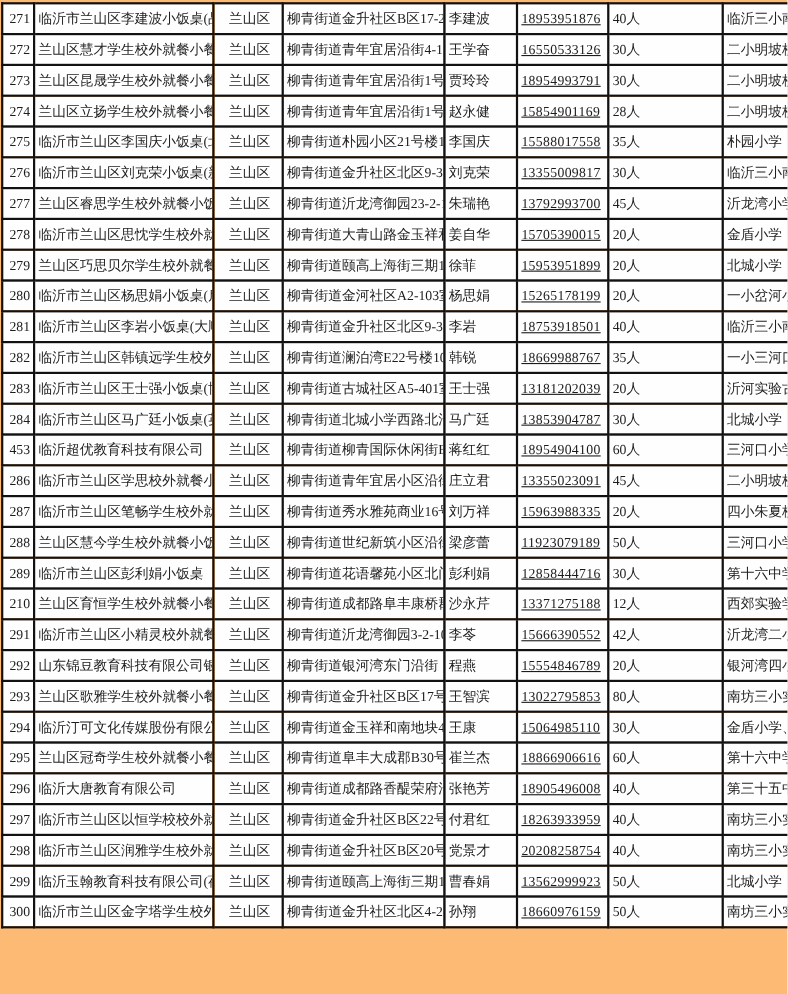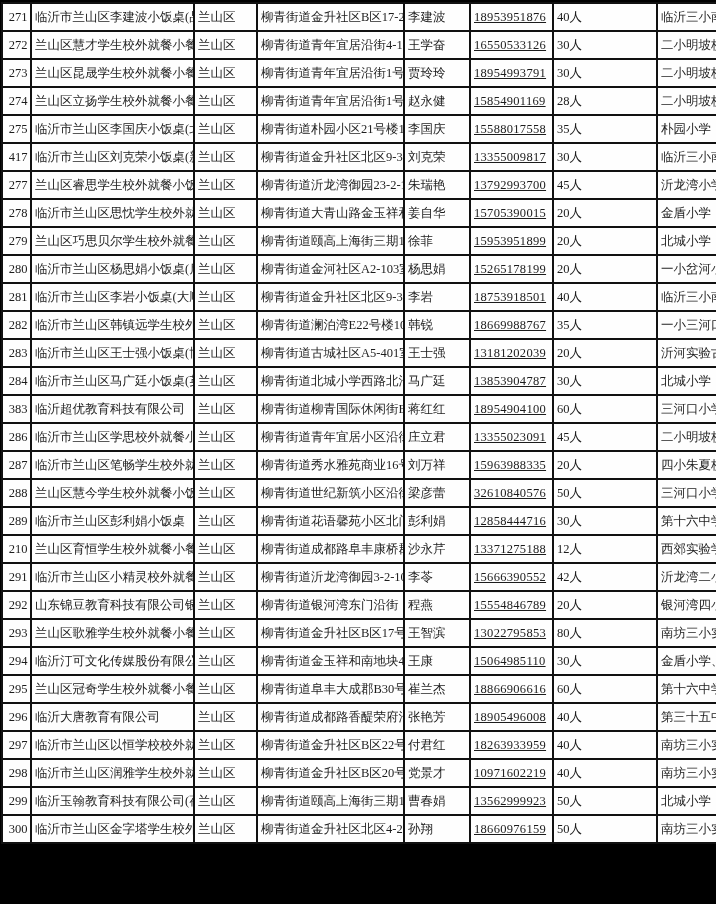--- a/index.html
+++ b/index.html
@@ -5,21 +5,21 @@
   html, body {
     margin: 0;
     padding: 0;
     background: #ffffff;
   }
   .page {
     position: relative;
     width: 716px;
     height: 904px;
     overflow: hidden;
-    background: #000000;
+    background: #fdba74;
     font-family: "Liberation Serif", "DejaVu Serif", serif;
   }
   table.reg-table {
     border-collapse: collapse;
     table-layout: fixed;
     margin: 2px 0 0 1px;
     width: 760px; 
   }
   table.reg-table td {
     border: 2px solid #111111;
@@ -27,21 +27,21 @@
     padding: 0 0 0 3px;
     font-size: 12.5px;
     color: #1c1c1c;
     white-space: nowrap;
     overflow: hidden;
     vertical-align: middle;
     background: #fefefe;
   }
   td.c-no       { width: 24px;  text-align: center; padding: 0 1px; font-size: 12px; }
   td.c-name     { width: 158px; }
-  td.c-district { width: 58px;  padding-left: 5px; }
+  td.c-district { width: 58px;  padding-left: 5px; text-align: center; }
   td.c-address  { width: 142px; }
   td.c-contact  { width: 61px;  padding-left: 4px; }
   td.c-phone    { width: 78px;  padding-left: 7px; letter-spacing: 0.3px; text-decoration: underline; }
   td.c-capacity { width: 99px;  padding-left: 6px; }
   td.c-school   { width: 106px; padding-left: 4px; }
 </style>
 </head>
 <body>
 
 <div class="page">
@@ -91,21 +91,21 @@
           <td class="c-no">275</td>
           <td class="c-name">临沂市兰山区李国庆小饭桌(北城</td>
           <td class="c-district">兰山区</td>
           <td class="c-address">柳青街道朴园小区21号楼1-102</td>
           <td class="c-contact">李国庆</td>
           <td class="c-phone">15588017558</td>
           <td class="c-capacity">35人</td>
           <td class="c-school">朴园小学</td>
         </tr>
         <tr>
-          <td class="c-no">417</td>
+          <td class="c-no">276</td>
           <td class="c-name">临沂市兰山区刘克荣小饭桌(新城</td>
           <td class="c-district">兰山区</td>
           <td class="c-address">柳青街道金升社区北区9-3-302</td>
           <td class="c-contact">刘克荣</td>
           <td class="c-phone">13355009817</td>
           <td class="c-capacity">30人</td>
           <td class="c-school">临沂三小南坊</td>
         </tr>
         <tr>
           <td class="c-no">277</td>
@@ -181,21 +181,21 @@
           <td class="c-no">284</td>
           <td class="c-name">临沂市兰山区马广廷小饭桌(英杰</td>
           <td class="c-district">兰山区</td>
           <td class="c-address">柳青街道北城小学西路北沿街</td>
           <td class="c-contact">马广廷</td>
           <td class="c-phone">13853904787</td>
           <td class="c-capacity">30人</td>
           <td class="c-school">北城小学</td>
         </tr>
         <tr>
-          <td class="c-no">383</td>
+          <td class="c-no">453</td>
           <td class="c-name">临沂超优教育科技有限公司</td>
           <td class="c-district">兰山区</td>
           <td class="c-address">柳青街道柳青国际休闲街B号楼</td>
           <td class="c-contact">蒋红红</td>
           <td class="c-phone">18954904100</td>
           <td class="c-capacity">60人</td>
           <td class="c-school">三河口小学</td>
         </tr>
         <tr>
           <td class="c-no">286</td>
@@ -216,21 +216,21 @@
           <td class="c-phone">15963988335</td>
           <td class="c-capacity">20人</td>
           <td class="c-school">四小朱夏校区</td>
         </tr>
         <tr>
           <td class="c-no">288</td>
           <td class="c-name">兰山区慧今学生校外就餐小饭堂</td>
           <td class="c-district">兰山区</td>
           <td class="c-address">柳青街道世纪新筑小区沿街1C</td>
           <td class="c-contact">梁彦蕾</td>
-          <td class="c-phone">32610840576</td>
+          <td class="c-phone">11923079189</td>
           <td class="c-capacity">50人</td>
           <td class="c-school">三河口小学</td>
         </tr>
         <tr>
           <td class="c-no">289</td>
           <td class="c-name">临沂市兰山区彭利娟小饭桌</td>
           <td class="c-district">兰山区</td>
           <td class="c-address">柳青街道花语馨苑小区北门沿街</td>
           <td class="c-contact">彭利娟</td>
           <td class="c-phone">12858444716</td>
@@ -316,21 +316,21 @@
           <td class="c-phone">18263933959</td>
           <td class="c-capacity">40人</td>
           <td class="c-school">南坊三小实验</td>
         </tr>
         <tr>
           <td class="c-no">298</td>
           <td class="c-name">临沂市兰山区润雅学生校外就餐</td>
           <td class="c-district">兰山区</td>
           <td class="c-address">柳青街道金升社区B区20号楼2</td>
           <td class="c-contact">党景才</td>
-          <td class="c-phone">10971602219</td>
+          <td class="c-phone">20208258754</td>
           <td class="c-capacity">40人</td>
           <td class="c-school">南坊三小实验</td>
         </tr>
         <tr>
           <td class="c-no">299</td>
           <td class="c-name">临沂玉翰教育科技有限公司(蓓蕾</td>
           <td class="c-district">兰山区</td>
           <td class="c-address">柳青街道颐高上海街三期114商</td>
           <td class="c-contact">曹春娟</td>
           <td class="c-phone">13562999923</td>

